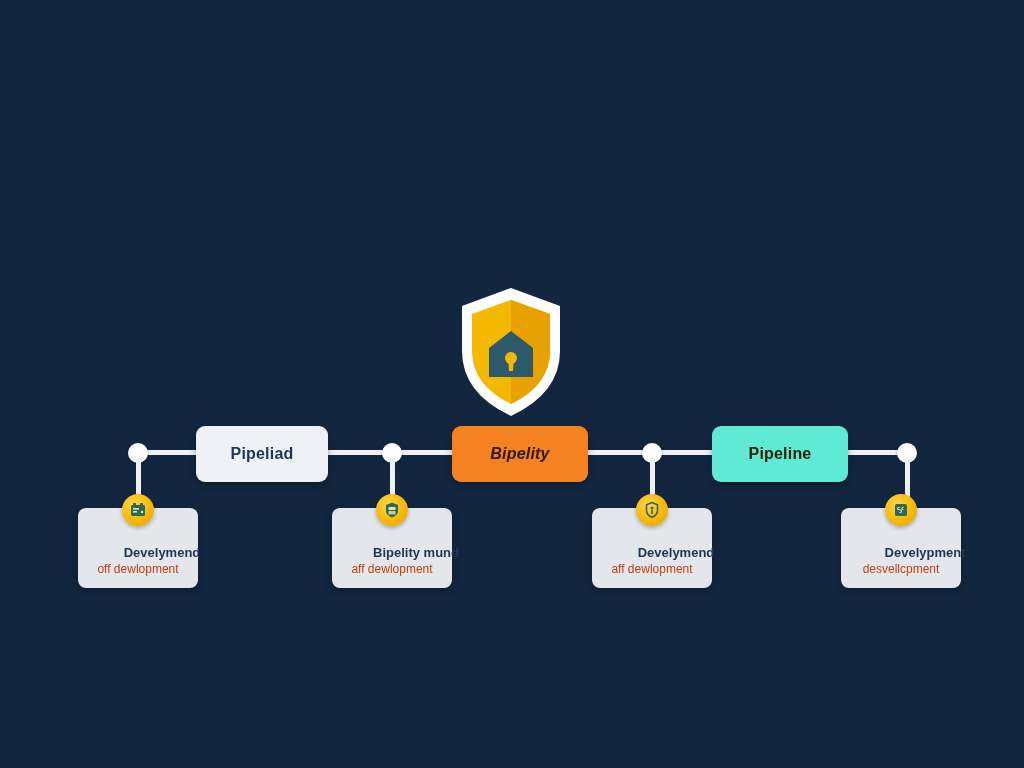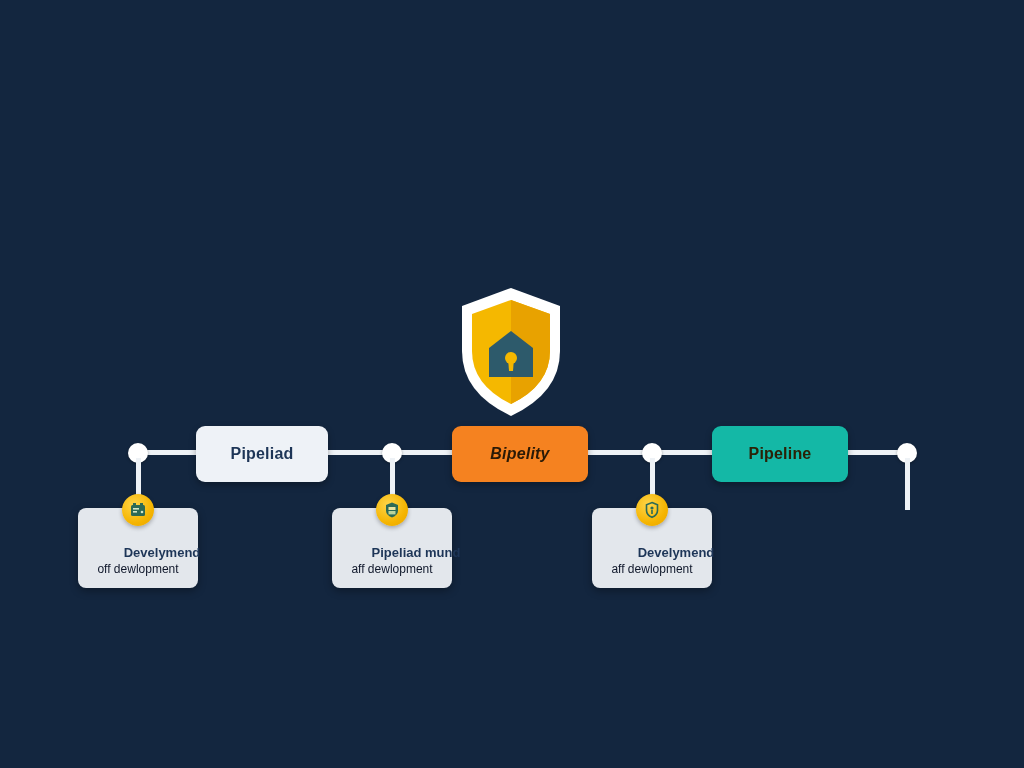--- a/index.html
+++ b/index.html
@@ -74,21 +74,21 @@
   }
   .stage-label {
     font-size: 16px;
     font-weight: 600;
     letter-spacing: 0.2px;
   }
   .stage-box.tone-light { background: #eef2f7; }
   .stage-box.tone-light .stage-label { color: #1d3557; }
   .stage-box.tone-orange { background: #f58220; }
   .stage-box.tone-orange .stage-label { color: #2b1a06; font-style: italic; }
-  .stage-box.tone-amber { background: #14b8a6; }
+  .stage-box.tone-amber { background: #5eead4; }
   .stage-box.tone-amber .stage-label { color: #2b2206; }
 
   
   .detail-card {
     position: absolute;
     top: 508px;
     width: 120px;
     height: 80px;
     background: #e3e7ec;
     border-radius: 8px;
@@ -103,21 +103,21 @@
   .detail-title {
     font-size: 13px;
     font-weight: bold;
     color: #1d3557;
     line-height: 15px;
     white-space: nowrap;
     padding-left: 48px;
   }
   .detail-sub {
     font-size: 12px;
-    color: #0f172a;
+    color: #c2410c;
     line-height: 15px;
     margin-top: 2px;
     white-space: nowrap;
   }
 
   .badge {
     position: absolute;
     top: -14px;
     left: 50%;
     margin-left: -16px;
@@ -188,30 +188,41 @@
   </div>
 
   <div class="detail-card" style="left:332px">
     <div class="badge">
       <svg width="18" height="18" viewBox="0 0 18 18">
         <path d="M9 1.5 L15 4 L15 9.5 Q15 14 9 16.5 Q3 14 3 9.5 L3 4 Z" fill="#2d6a56"></path>
         <rect x="5.5" y="6" width="7" height="3" fill="#e8e3a0"></rect>
         <rect x="5.5" y="10" width="7" height="3.4" fill="#bcd49a"></rect>
       </svg>
     </div>
-    <div class="detail-title">Pipeliad mund</div>
+    <div class="detail-title">Bipelity mund</div>
     <div class="detail-sub">aff dewlopment</div>
   </div>
 
   <div class="detail-card" style="left:592px">
     <div class="badge">
       <svg width="18" height="18" viewBox="0 0 18 18">
         <path d="M9 1.5 L14.5 3.8 L14.5 9.4 Q14.5 13.8 9 16.3 Q3.5 13.8 3.5 9.4 L3.5 3.8 Z" fill="none" stroke="#2d6a56" stroke-width="1.6"></path>
         <circle cx="9" cy="7" r="1.6" fill="#2d6a56"></circle>
         <path d="M9 9 L9 13" stroke="#2d6a56" stroke-width="1.6"></path>
       </svg>
     </div>
     <div class="detail-title">Develymend</div>
     <div class="detail-sub">aff dewlopment</div>
   </div>
 
+  <div class="detail-card" style="left:841px">
+    <div class="badge">
+      <svg width="18" height="18" viewBox="0 0 18 18">
+        <rect x="3" y="3" width="12" height="12" rx="1.5" fill="#2d6a56"></rect>
+        <path d="M7.5 6.2 Q5.5 6.2 5.5 7.6 Q5.5 8.8 7.5 8.8 Q9.5 8.8 9.5 10.2 Q9.5 11.6 7.5 11.6" stroke="#d7e8c8" stroke-width="1.1" fill="none"></path>
+        <path d="M11.5 6.2 Q9.8 6.2 9.8 7.6 Q9.8 8.8 11.5 8.8" stroke="#d7e8c8" stroke-width="1.1" fill="none"></path>
+      </svg>
+    </div>
+    <div class="detail-title">Develypment</div>
+    <div class="detail-sub">desvellcpment</div>
+  </div>
 
 </div>
 
 </body></html>

